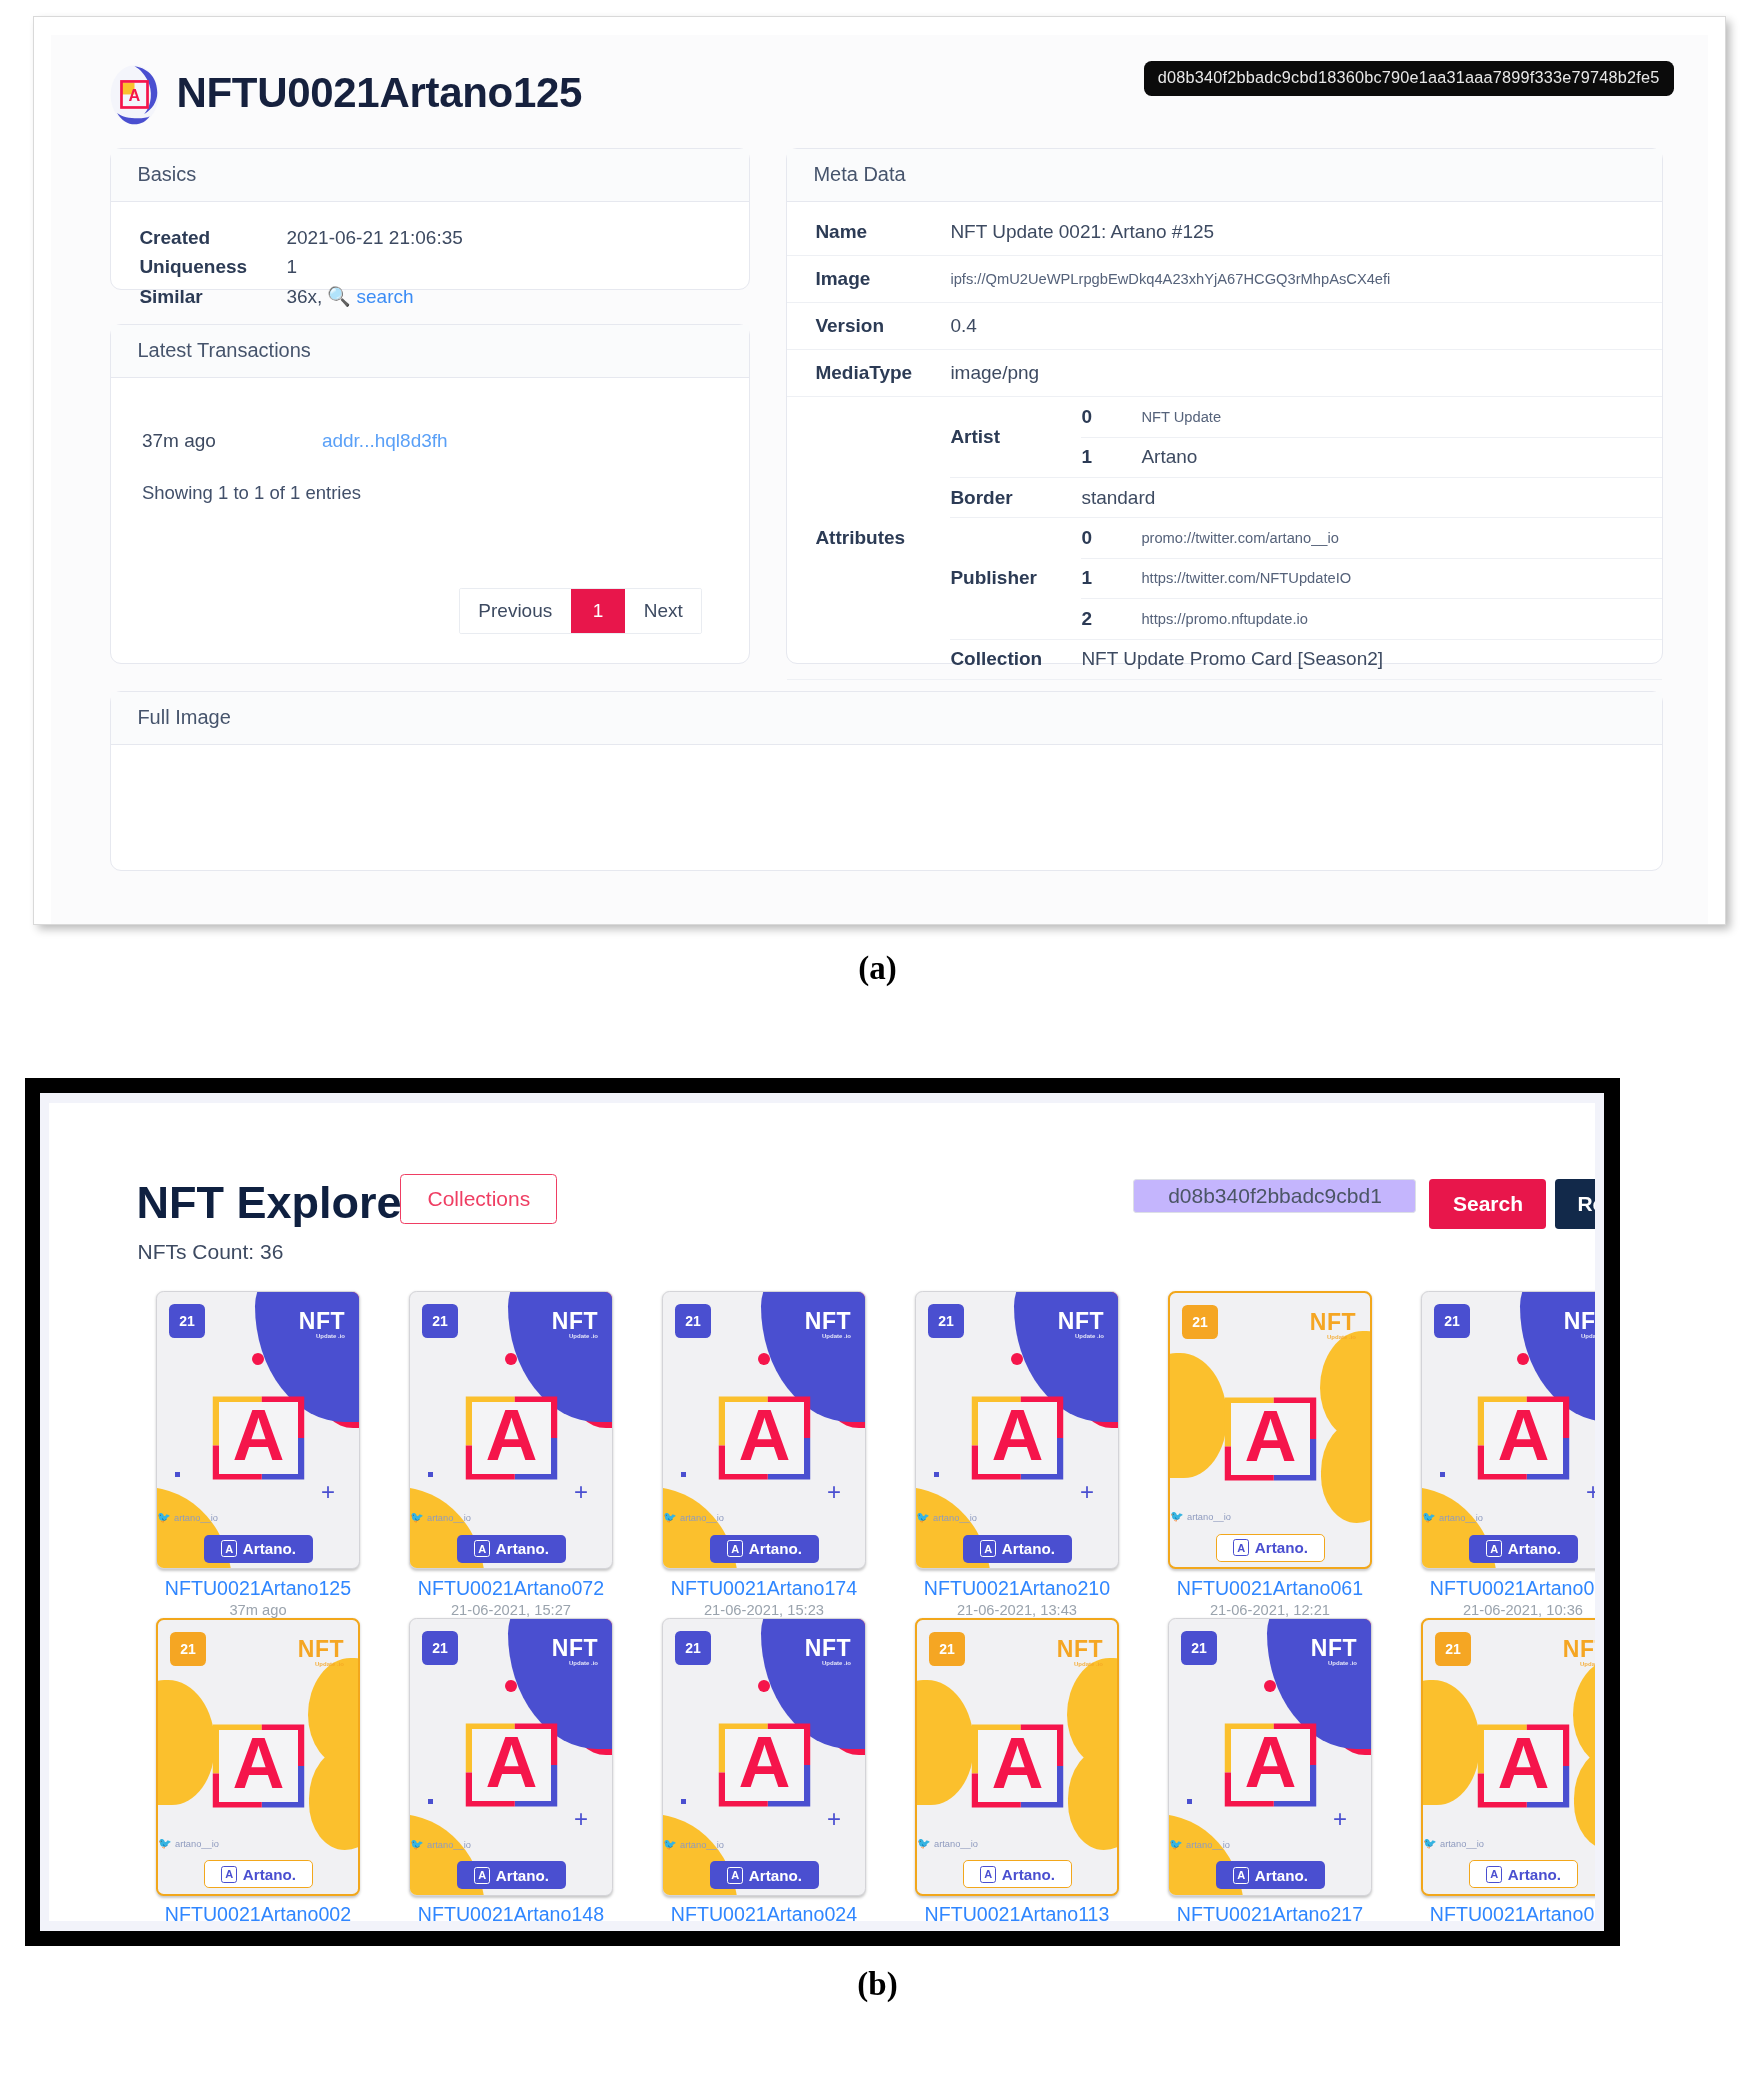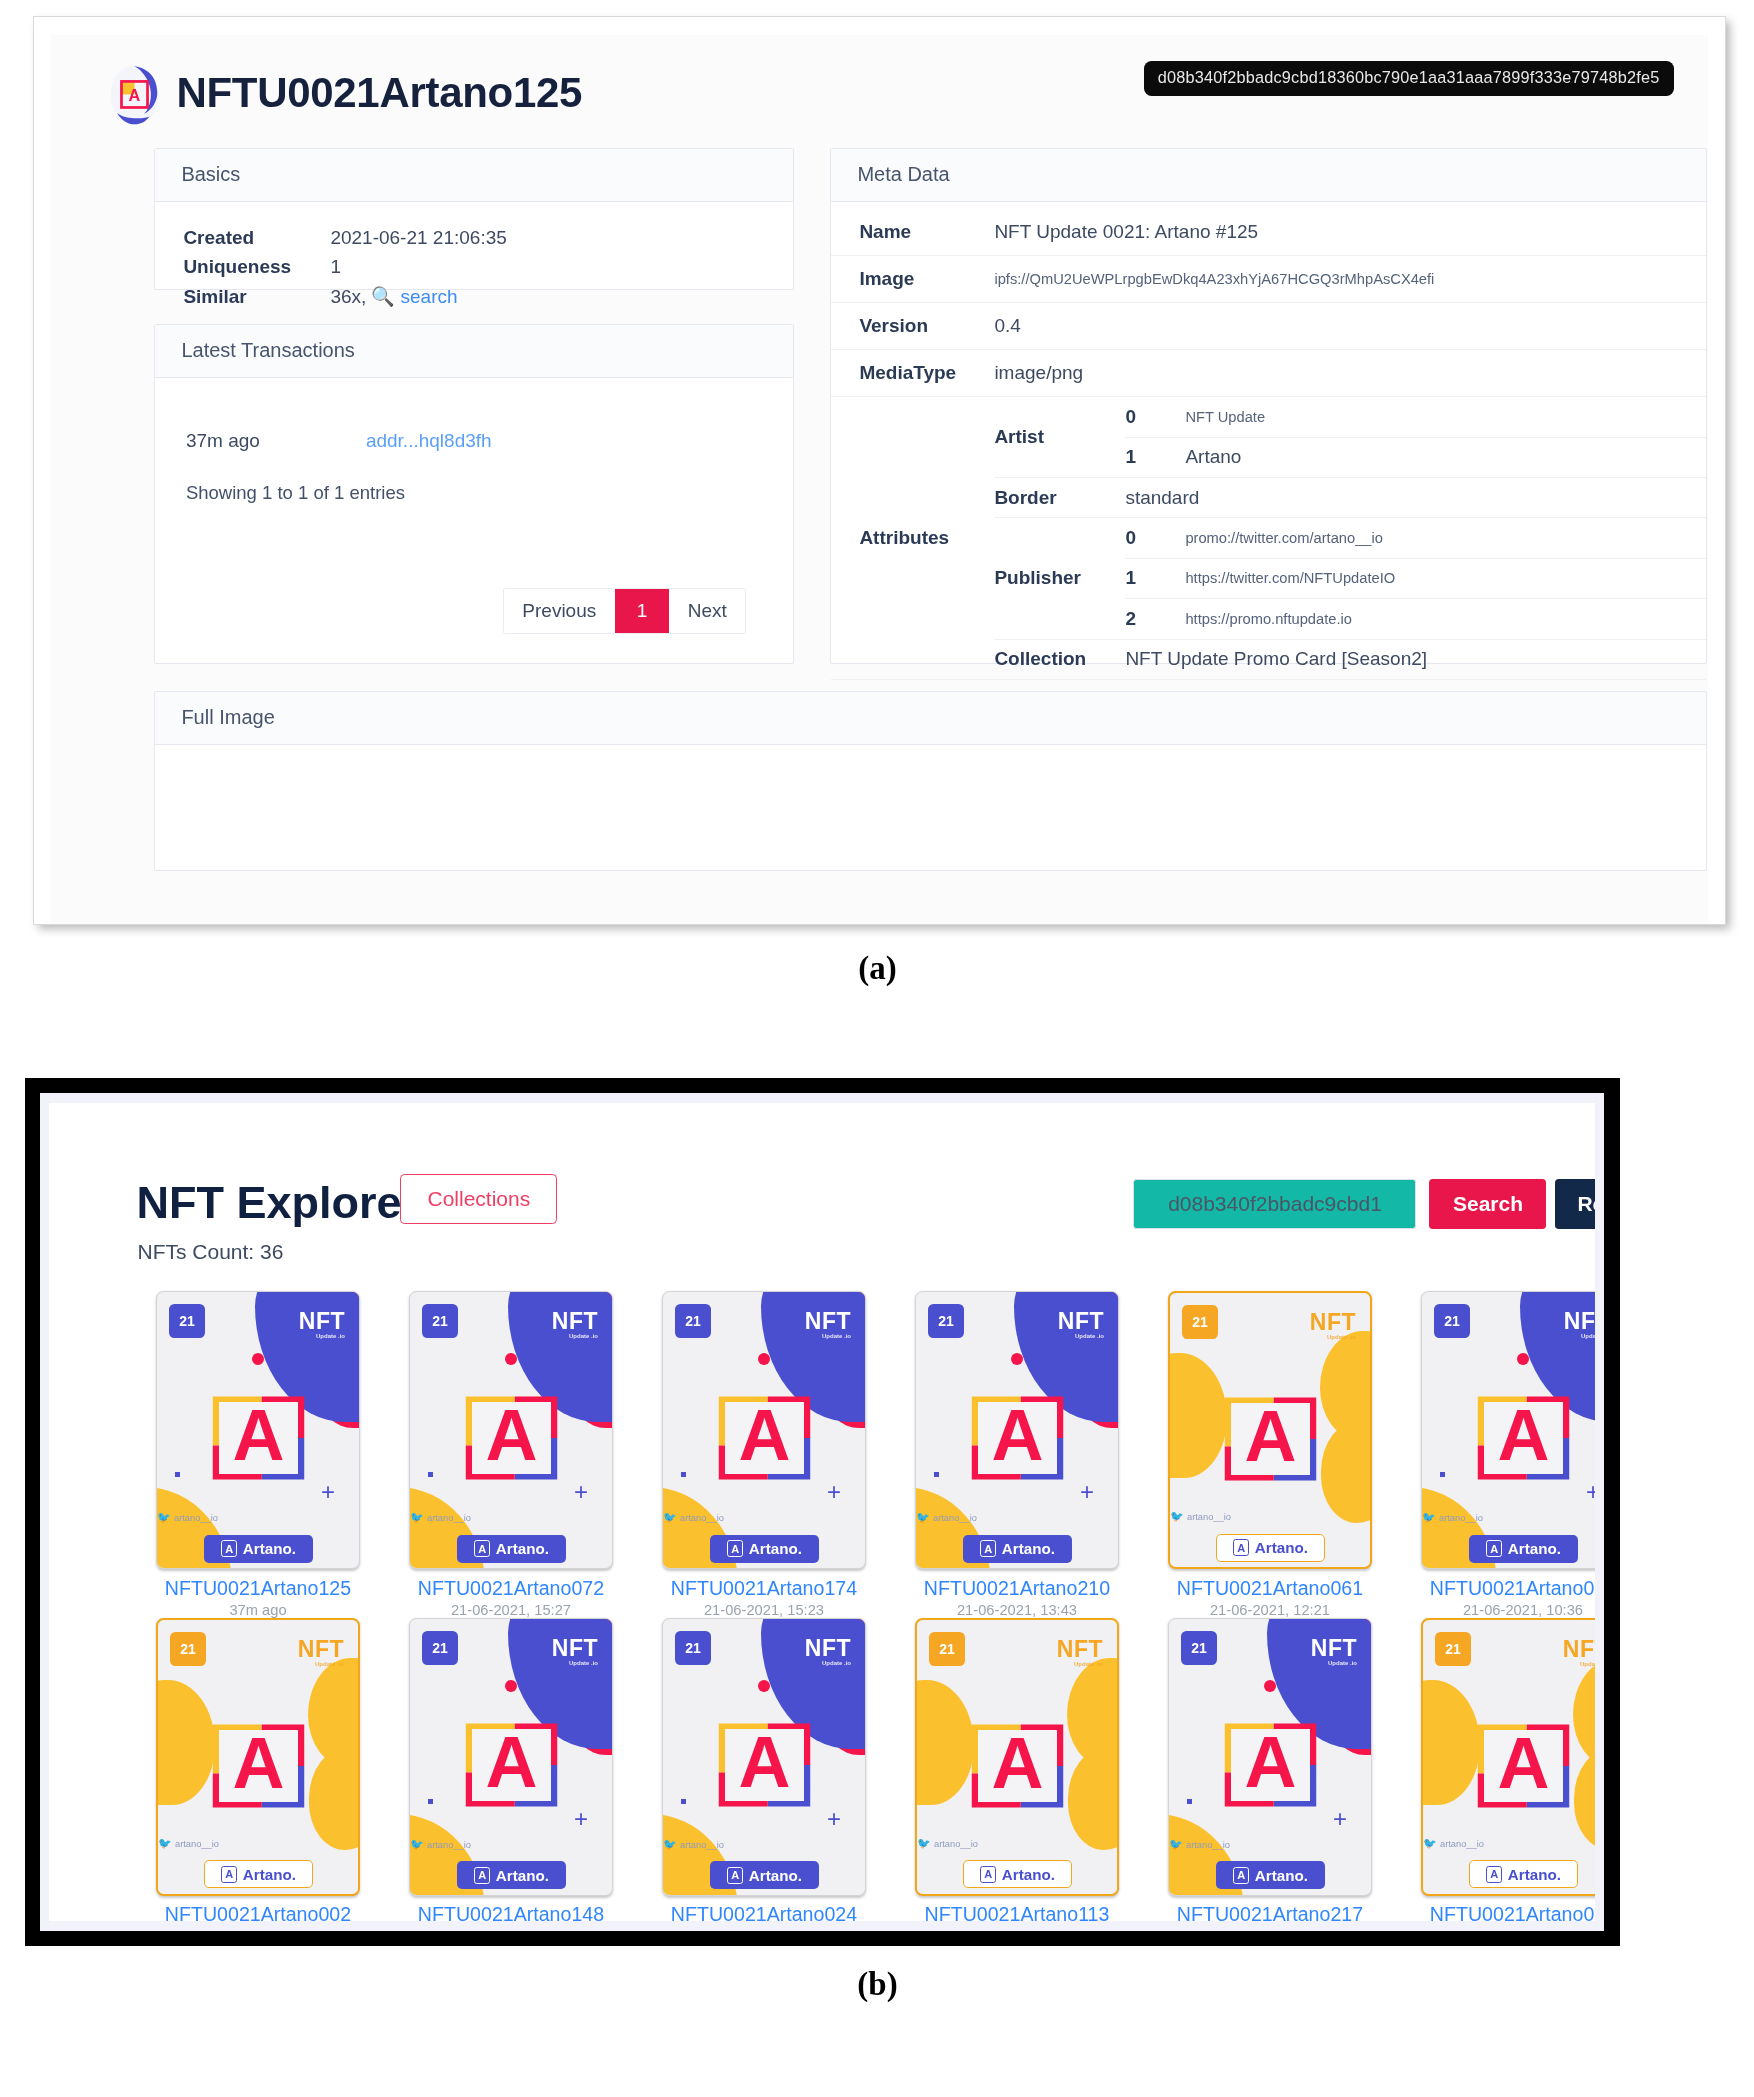--- a/index.html
+++ b/index.html
@@ -45,22 +45,21 @@
     font-size: 16.3px; letter-spacing: 0.2px;
     font-family: "Liberation Sans", sans-serif;
     white-space: nowrap;
   }
 
   
   .card {
     position: absolute;
     background: #ffffff;
     border: 1.1px solid #e6e8ef;
-    border-radius: 2px;
-    margin-left: 44px;
+    border-radius: 11px;
   }
   .card-head {
     height: 53px;
     background: #fafbfc;
     border-bottom: 1.1px solid #e6e8ef;
     display: flex; align-items: center;
     padding-left: 26px;
     font-size: 20px; color: #46546c;
   }
   .card-body { padding: 25px 28px; }
@@ -126,22 +125,22 @@
   #fig-b-inner { width: 100%; height: 100%; background: #ffffff; position: relative; overflow: hidden; }
 
   .b-title { position: absolute; left: 87px; top: 74px; font-size: 45px; font-weight: 700; color: #0f2040; }
   .b-collections {
     position: absolute; left: 351px; top: 71px;
     border: 1.6px solid #ef3e63; border-radius: 4.4px;
     padding: 12px 26px; font-size: 21px; color: #ef3e63; background: #fff;
   }
   .b-count { position: absolute; left: 88px; top: 137px; font-size: 21px; color: #3d4a61; }
   .b-searchbox {
-    position: absolute; left: 1084px; top: 76px; width: 283px; height: 50px;
-    border: 1.1px solid #dcdfe6; border-radius: 3.3px; background: #14b8a6;
+    position: absolute; left: 1084px; top: 76px; width: 283px; height: 34px;
+    border: 1.1px solid #dcdfe6; border-radius: 3.3px; background: #c4b5fd;
     display: flex; align-items: center; justify-content: center;
     font-size: 21px; color: #4b5565;
   }
   .b-btn { position: absolute; top: 76px; height: 50px; border-radius: 3.8px;
            display: flex; align-items: center; justify-content: center;
            font-size: 21px; font-weight: 700; color: #ffffff; }
   .b-search { left: 1380px; width: 117px; background: #e8164b; }
   .b-reset  { left: 1506px; width: 101px; background: #12294a; }
 
   .grid { position: absolute; left: 82px; top: 188px; width: 1519px;

